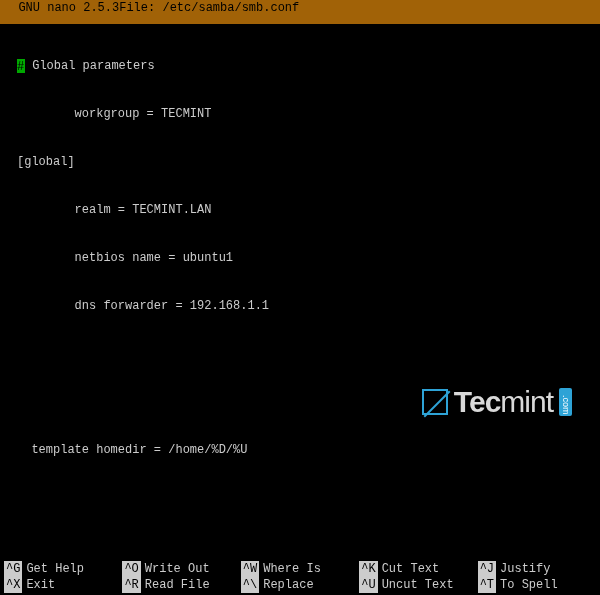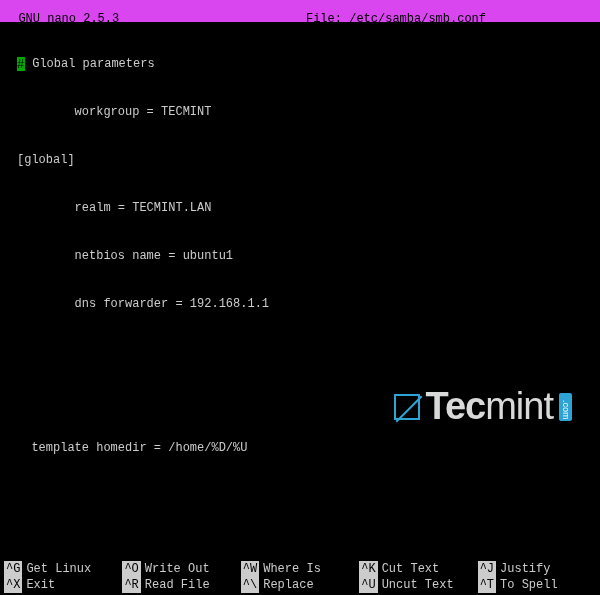--- a/index.html
+++ b/index.html
@@ -7,30 +7,30 @@
       width: 600px;
       height: 595px;
       background: #000;
       font-family: "Courier New", monospace;
       font-size: 12px;
       color: #ccc;
       position: relative;
       overflow: hidden;
     }
     .titlebar {
-      background: #d946ef;
+      background: #a16207;
       color: #000;
-      height: 16px;
+      height: 24px;
       line-height: 16px;
-      padding: 11px 4px;
+      padding: 0 4px;
       display: flex;
       white-space: pre;
     }
     .titlebar .title-app { flex: 0 0 auto; }
-    .titlebar .title-file { flex: 1; text-align: right; }
+    .titlebar .title-file { flex: 1; text-align: left; }
     .editor {
       padding: 2px 4px;
       line-height: 16px;
       white-space: pre;
     }
     .line { height: 16px; margin-left: 13px; }
     .cursor {
       background: #00a800;
       color: #000;
       display: inline-block;
@@ -56,21 +56,21 @@
     .wm-icon::after {
       content: '';
       position: absolute;
       width: 36px;
       height: 2px;
       background: #2ea3d6;
       transform: rotate(-45deg);
       top: 12px; left: -5px;
     }
     .wm-text {
-      font-size: 38px;
+      font-size: 30px;
       font-weight: bold;
       letter-spacing: -1px;
     }
     .wm-text .light { font-weight: normal; }
     .wm-com {
       font-size: 9px;
       background: #2ea3d6;
       color: #fff;
       padding: 1px 2px;
       border-radius: 2px;
@@ -135,21 +135,21 @@
 <div class="watermark">
   <div class="wm-main">
     <span class="wm-icon"></span>
     <span class="wm-text"><span>Tec</span><span class="light">mint</span></span>
     <span class="wm-com">.com</span>
   </div>
 </div>
 
 <div class="shortcuts">
   <div class="sc-row">
-    <div class="sc-cell"><span class="sc-key">^G</span><span class="sc-label">Get Linux</span></div>
+    <div class="sc-cell"><span class="sc-key">^G</span><span class="sc-label">Get Help</span></div>
     <div class="sc-cell"><span class="sc-key">^O</span><span class="sc-label">Write Out</span></div>
     <div class="sc-cell"><span class="sc-key">^W</span><span class="sc-label">Where Is</span></div>
     <div class="sc-cell"><span class="sc-key">^K</span><span class="sc-label">Cut Text</span></div>
     <div class="sc-cell"><span class="sc-key">^J</span><span class="sc-label">Justify</span></div>
   </div>
   <div class="sc-row">
     <div class="sc-cell"><span class="sc-key">^X</span><span class="sc-label">Exit</span></div>
     <div class="sc-cell"><span class="sc-key">^R</span><span class="sc-label">Read File</span></div>
     <div class="sc-cell"><span class="sc-key">^\</span><span class="sc-label">Replace</span></div>
     <div class="sc-cell"><span class="sc-key">^U</span><span class="sc-label">Uncut Text</span></div>

